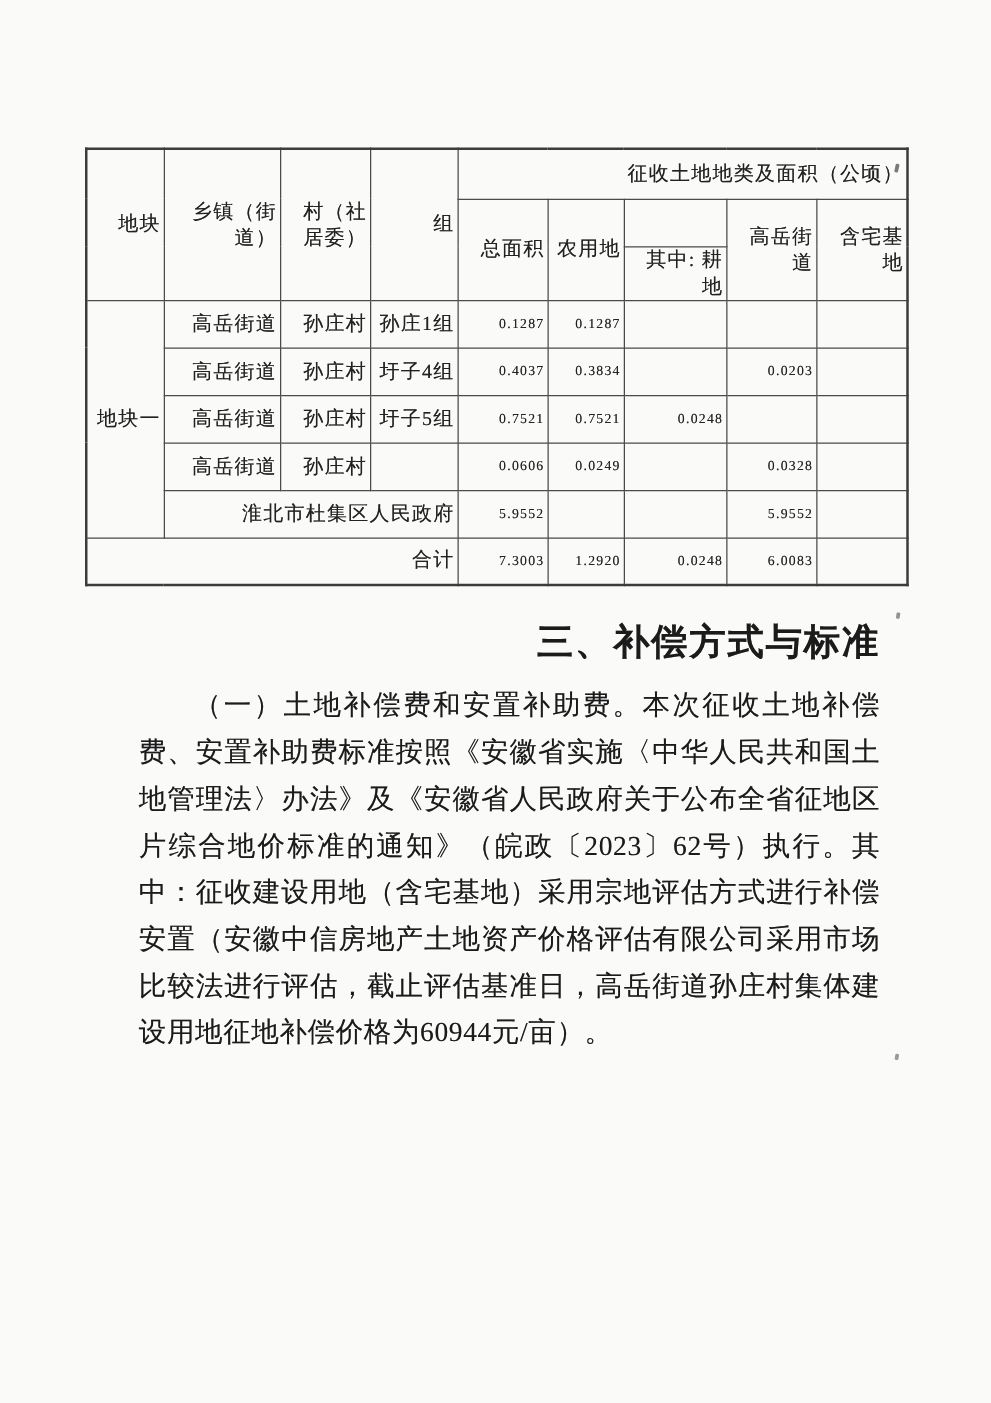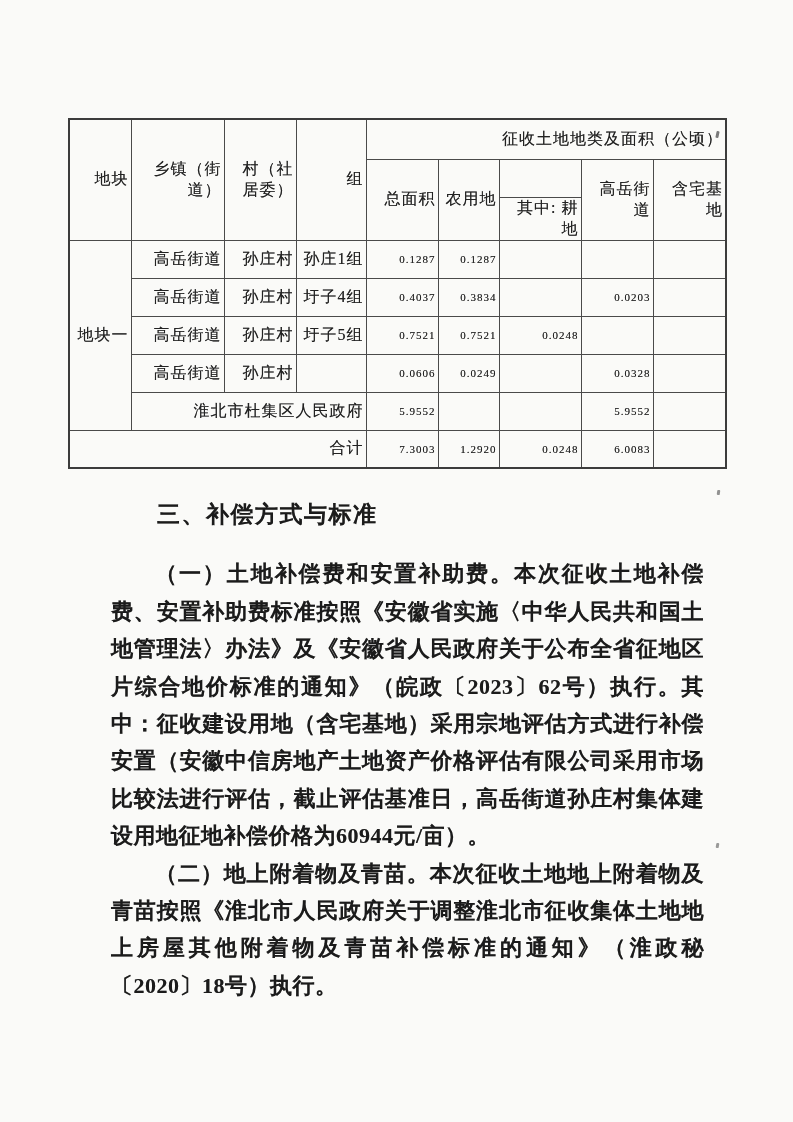--- a/index.html
+++ b/index.html
@@ -34,24 +34,24 @@
   td.subhead-empty{border-bottom:1px solid #4a4a4a;}
   .scan-text{text-shadow:0 0 0.5px rgba(30,30,30,.55);}
 
   
   .content{
     position:absolute;left:111px;top:496px;width:593px;
     font-size:22px;line-height:37.4px;letter-spacing:.5px;
     color:#1b1b1b;
     text-shadow:0 0 .5px rgba(30,30,30,.5);
   }
-  .content p{margin:0;text-indent:2em;text-align:justify;font-weight:bold;}
+  .content p{margin:0;text-indent:2em;text-align:justify;}
   .content p.heading{
-    font-weight:700;text-align:left;font-size:23px;
-    letter-spacing:1.5px;margin-bottom:22px;
+    font-weight:700;text-align:right;font-size:29px;
+    letter-spacing:1.5px;margin-bottom:12px;
   }
   
   .speck{position:absolute;background:#5a5a5a;border-radius:1px;}
   .speck.a{left:716px;top:131px;width:3px;height:7px;transform:rotate(12deg);opacity:.8;}
   .speck.b{left:717px;top:490px;width:3px;height:5px;transform:rotate(8deg);opacity:.65;}
   .speck.c{left:716px;top:843px;width:3px;height:5px;transform:rotate(10deg);opacity:.6;}
 </style>
 </head>
 <body>
 
@@ -146,20 +146,19 @@
         <td class="num">6.0083</td>
         <td class="num"></td>
       </tr>
     </tbody>
       </table>
   </div>
 
   <div class="content">
     <p class="heading">三、补偿方式与标准</p>
     <p>（一）土地补偿费和安置补助费。本次征收土地补偿费、安置补助费标准按照《安徽省实施〈中华人民共和国土地管理法〉办法》及《安徽省人民政府关于公布全省征地区片综合地价标准的通知》（皖政〔2023〕62号）执行。其中：征收建设用地（含宅基地）采用宗地评估方式进行补偿安置（安徽中信房地产土地资产价格评估有限公司采用市场比较法进行评估，截止评估基准日，高岳街道孙庄村集体建设用地征地补偿价格为60944元/亩）。</p>
-    <p>（二）地上附着物及青苗。本次征收土地地上附着物及青苗按照《淮北市人民政府关于调整淮北市征收集体土地地上房屋其他附着物及青苗补偿标准的通知》（淮政秘〔2020〕18号）执行。</p>
   </div>
 
   <div class="speck a"></div>
   <div class="speck b"></div>
   <div class="speck c"></div>
 
 </div>
 
 </body></html>

